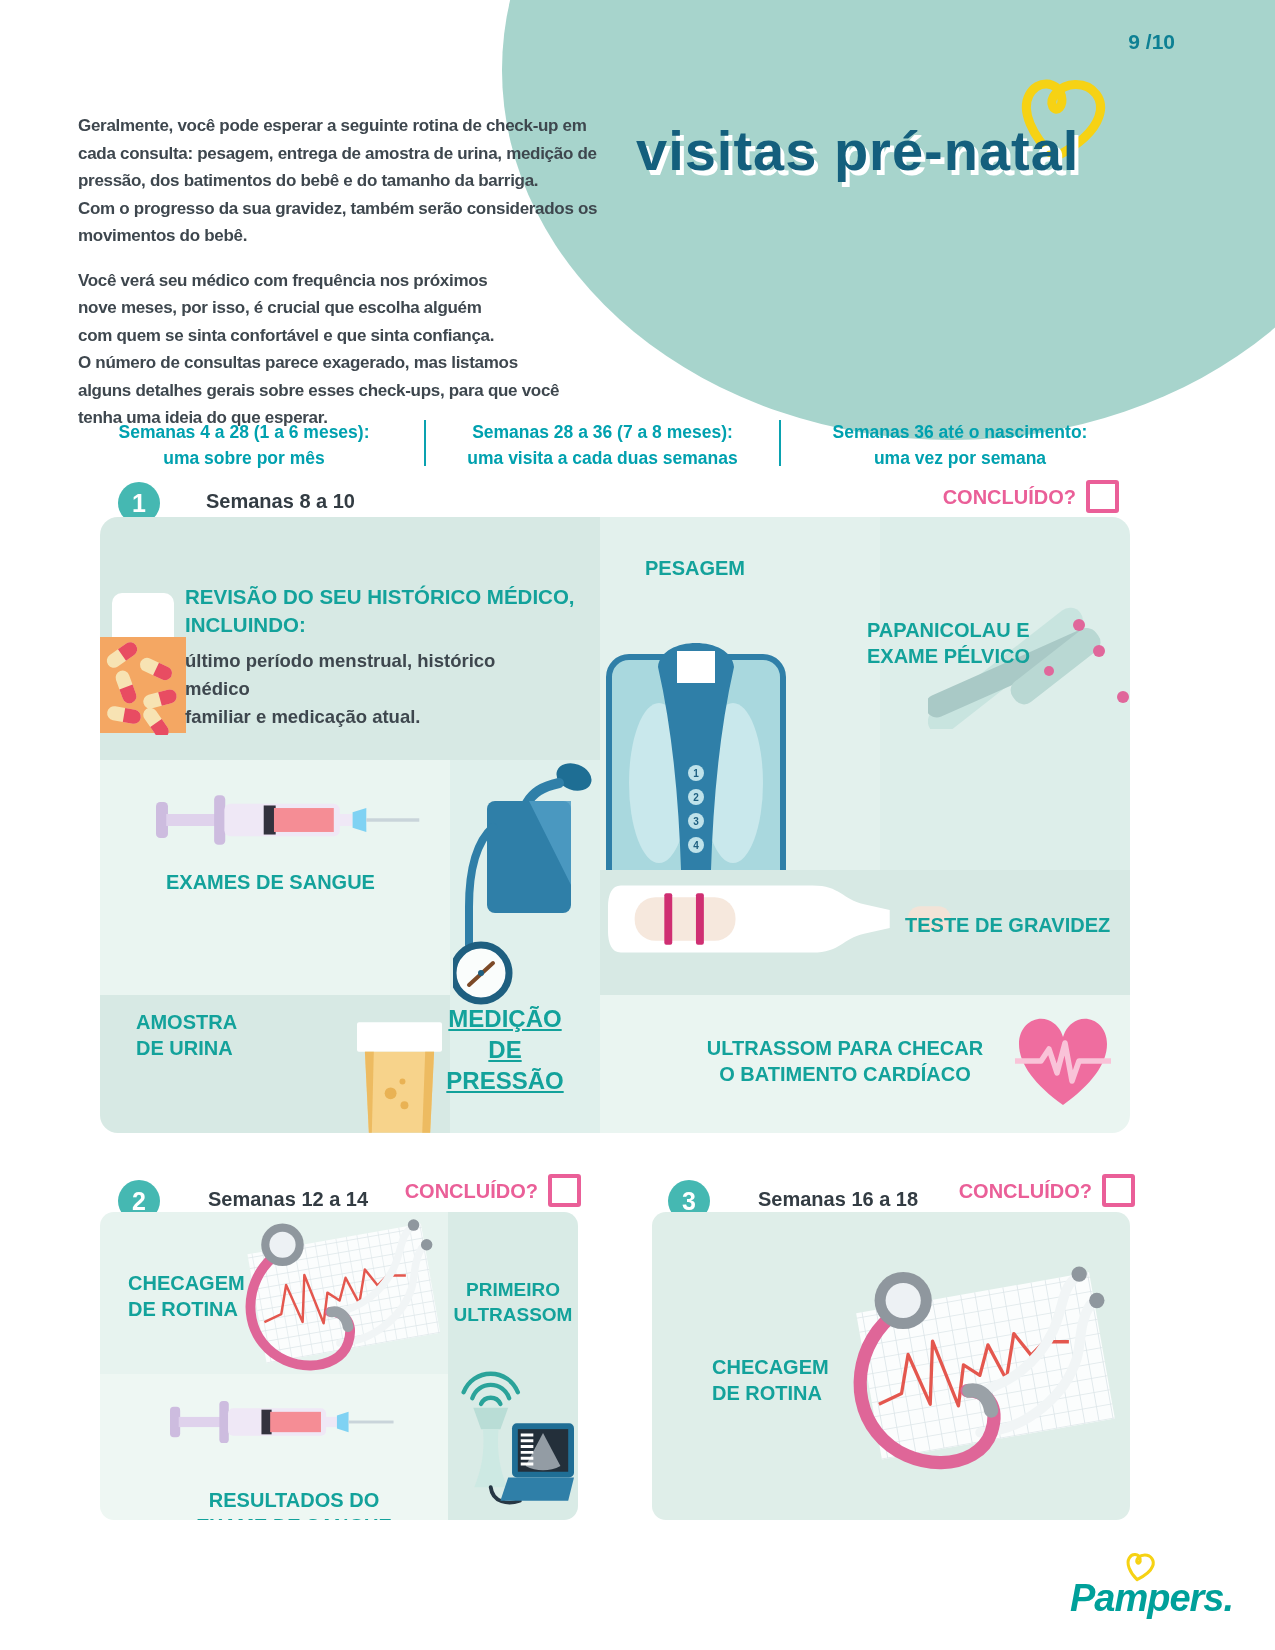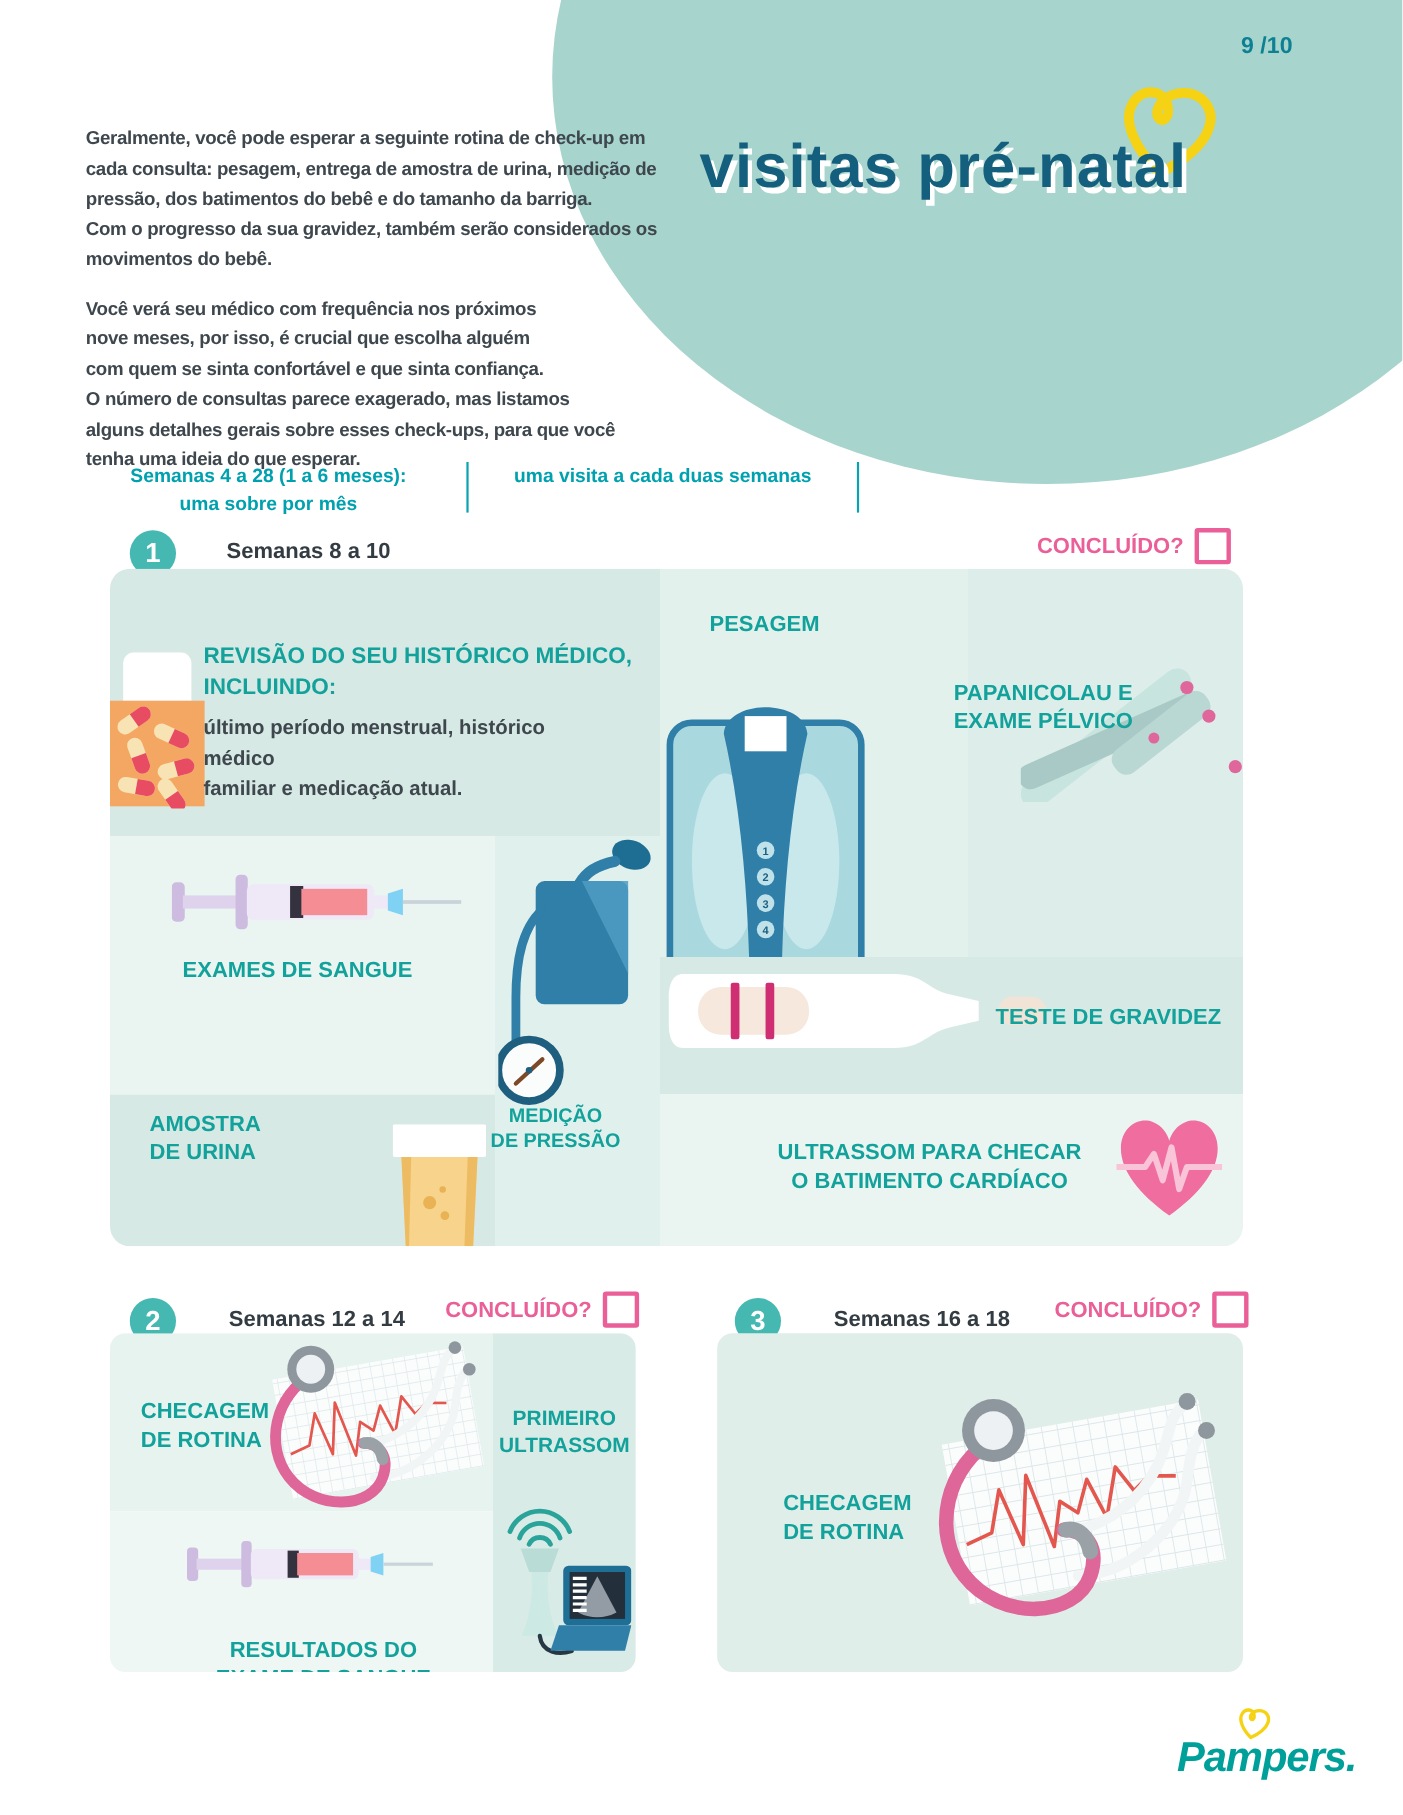--- a/index.html
+++ b/index.html
@@ -113,23 +113,28 @@
 alguns detalhes gerais sobre esses check-ups, para que você
 tenha uma ideia do que esperar.</p>
   </div>
 
   <div class="week-col" style="left:94px;width:300px;">
     <div>Semanas 4 a 28 (1 a 6 meses):</div>
     <div>uma sobre por mês</div>
   </div>
   <div class="week-divider" style="left:424px;"></div>
   <div class="week-col" style="left:430px;width:345px;">
+    <div>Semanas 28 a 36 (7 a 8 meses):</div>
     <div>uma visita a cada duas semanas</div>
   </div>
   <div class="week-divider" style="left:779px;"></div>
+  <div class="week-col" style="left:795px;width:330px;">
+    <div>Semanas 36 até o nascimento:</div>
+    <div>uma vez por semana</div>
+  </div>
 
   <div class="num-circle" style="left:118px;top:482px;">1</div>
   <div class="section-label" style="left:178px;top:490px;">Semanas 8 a 10</div>
   <div class="concluido" style="left:930px;top:486px;width:146px;">CONCLUÍDO?</div>
   <span class="checkbox" style="left:1086px;top:480px;" role="checkbox" aria-checked="false"></span>
 
   <div class="board" style="left:100px;top:517px;width:1030px;height:616px;">
     <div class="tile" style="left:0;top:0;width:500px;height:243px;background:#d7e9e4;"></div>
     <div class="tile" style="left:500px;top:0;width:280px;height:353px;background:#e3f1ed;"></div>
     <div class="tile" style="left:780px;top:0;width:250px;height:353px;background:#ddeeea;"></div>
@@ -247,21 +252,21 @@
     </svg>
 
     <div class="history-title" style="left:85px;top:66px;width:390px;">REVISÃO DO SEU HISTÓRICO MÉDICO,
 INCLUINDO:</div>
     <div class="history-body" style="left:85px;top:130px;width:380px;">último período menstrual, histórico médico
 familiar e medicação atual.</div>
     <div class="card-label center" style="left:455px;top:38px;width:280px;">PESAGEM</div>
     <div class="card-label" style="left:767px;top:100px;width:210px;">PAPANICOLAU E
 EXAME PÉLVICO</div>
     <div class="card-label" style="left:66px;top:352px;">EXAMES DE SANGUE</div>
-    <div class="card-label center" style="left:330px;top:486px;width:150px;font-size:18px;">MEDIÇÃO
+    <div class="card-label center" style="left:330px;top:486px;width:150px;font-size:24px;text-decoration:underline;">MEDIÇÃO
 DE PRESSÃO</div>
     <div class="card-label nowrap" style="left:805px;top:395px;">TESTE DE GRAVIDEZ</div>
     <div class="card-label" style="left:36px;top:492px;">AMOSTRA
 DE URINA</div>
     <div class="card-label center" style="left:595px;top:518px;width:300px;">ULTRASSOM PARA CHECAR
 O BATIMENTO CARDÍACO</div>
   </div>
 
   <div class="num-circle" style="left:118px;top:1180px;">2</div>
   <div class="section-label" style="left:180px;top:1188px;">Semanas 12 a 14</div>

